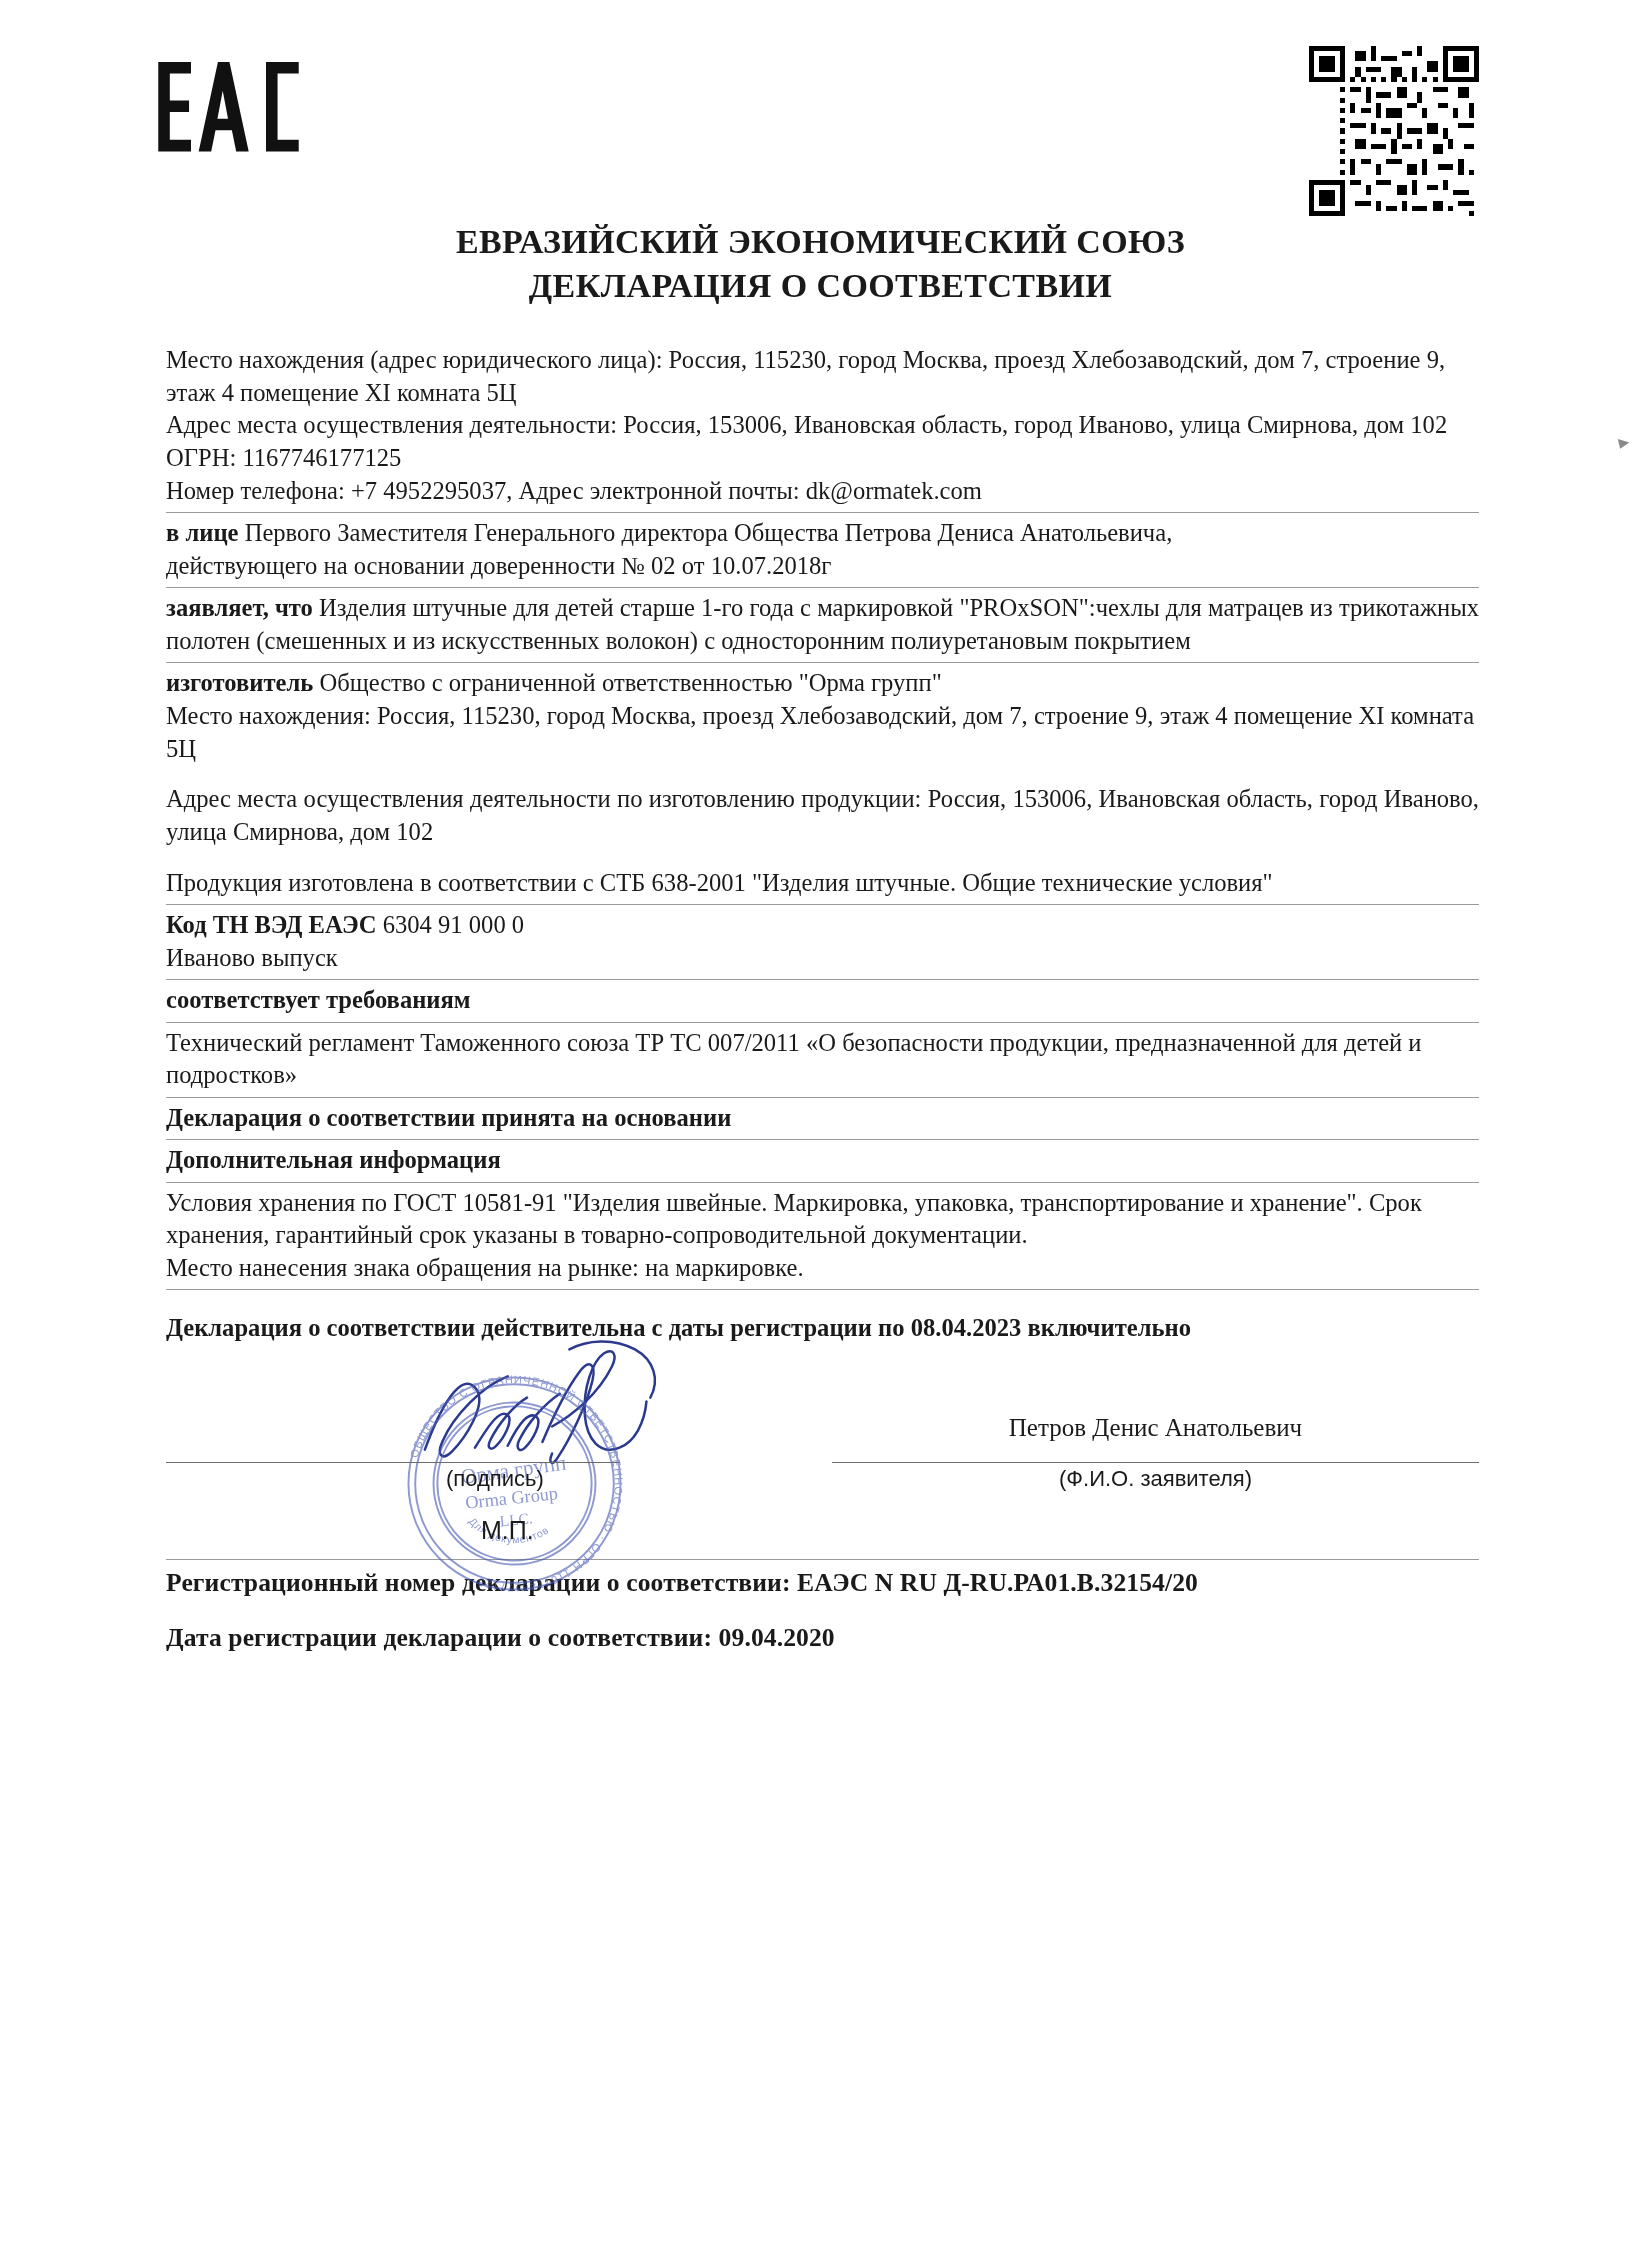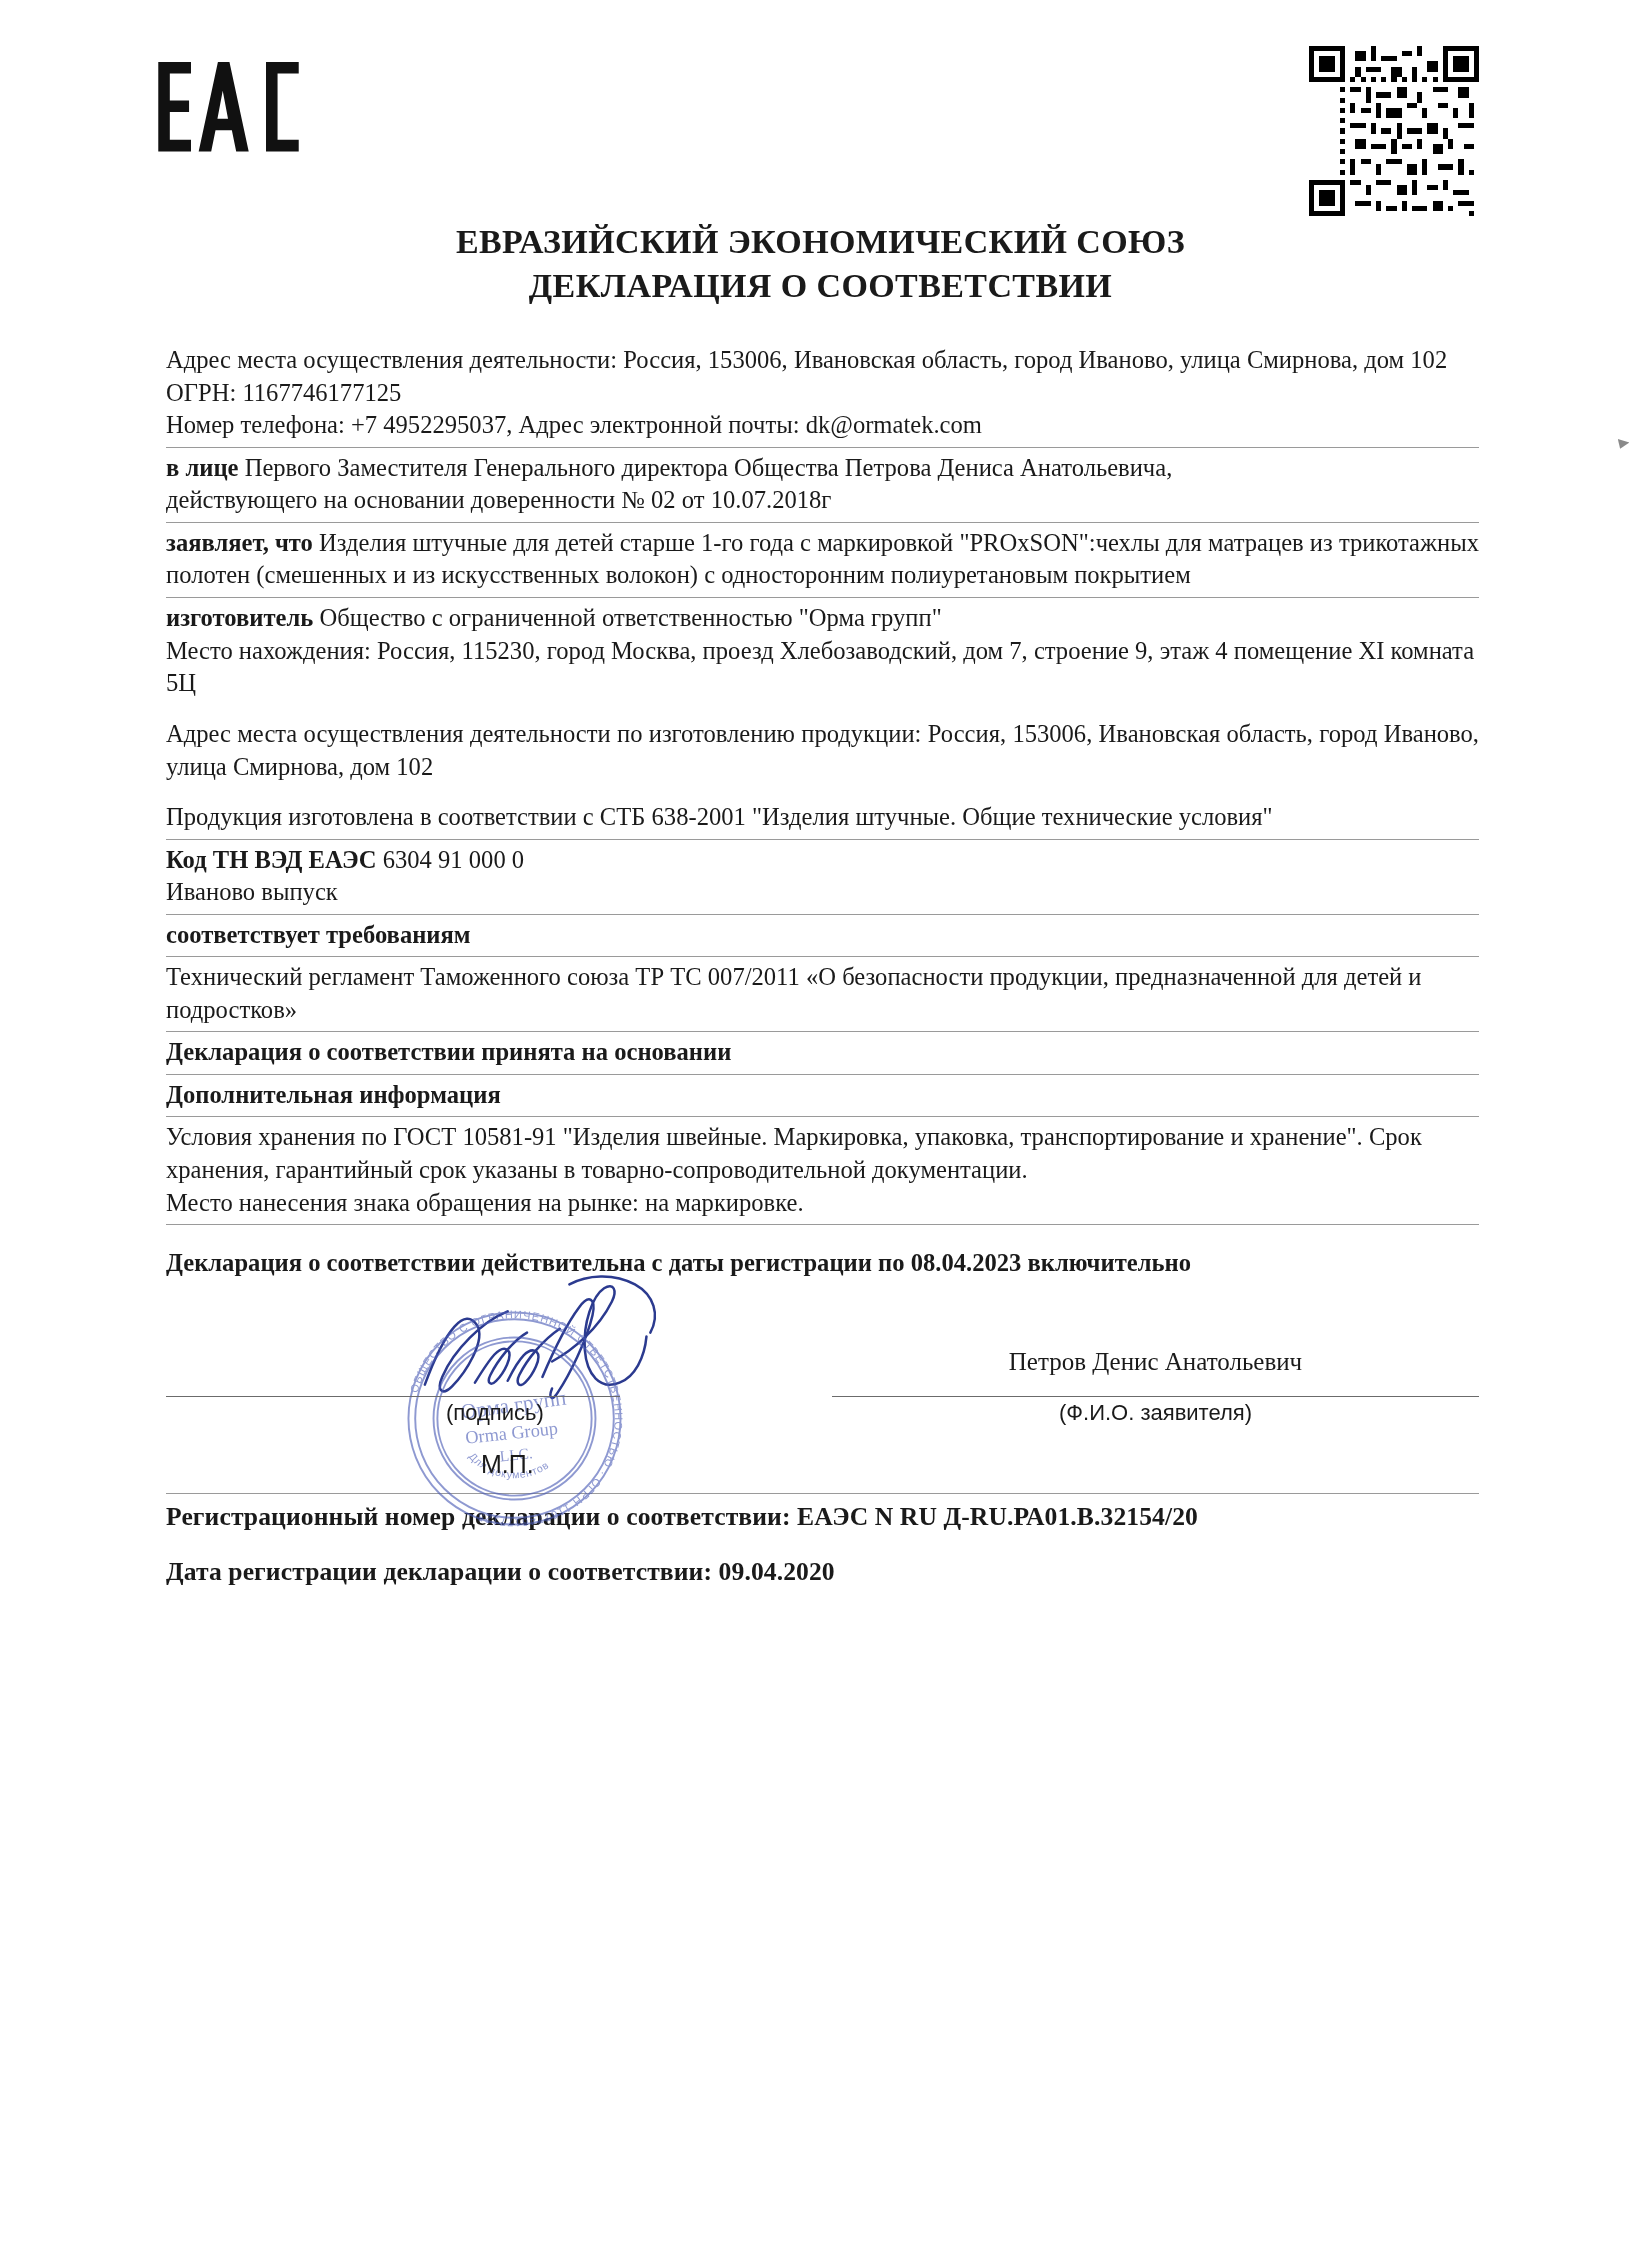--- a/index.html
+++ b/index.html
@@ -317,20 +317,21 @@
       <div class="title-line">ЕВРАЗИЙСКИЙ ЭКОНОМИЧЕСКИЙ СОЮЗ</div>
       <div class="title-line">ДЕКЛАРАЦИЯ О СООТВЕТСТВИИ</div>
     </div>
   </div>
 
   <div class="scroll-tick"></div>
 
   <div class="doc-body">
 
     <div class="row">
+      <p class="l">Место нахождения (адрес юридического лица): Россия, 115230, город Москва, проезд Хлебозаводский, дом 7, строение 9, этаж 4 помещение XI комната 5Ц</p>
       <p class="l">Адрес места осуществления деятельности: Россия, 153006, Ивановская область, город Иваново, улица Смирнова, дом 102</p>
       <p class="l">ОГРН: 1167746177125</p>
       <p class="l">Номер телефона: +7 4952295037, Адрес электронной почты: dk@ormatek.com</p>
     </div>
 
     <div class="row">
       <p class="l"><span class="b">в лице</span> <span>Первого Заместителя Генерального директора Общества Петрова Дениса Анатольевича,</span></p>
       <p class="l">действующего на основании доверенности № 02 от 10.07.2018г</p>
     </div>
 

